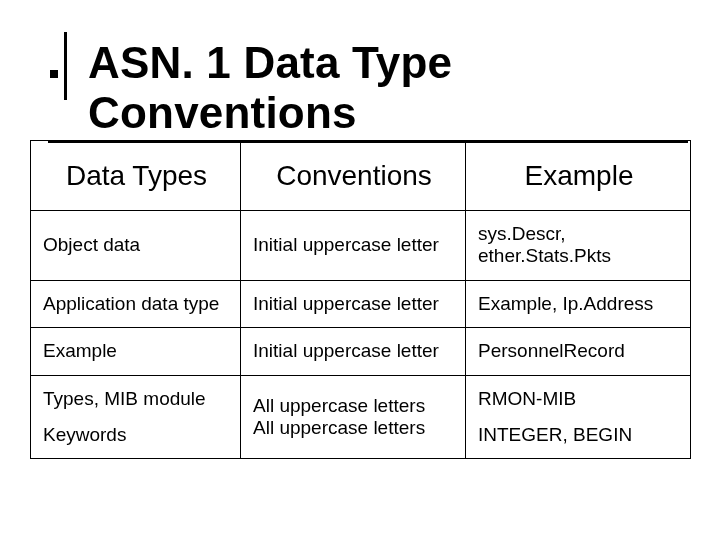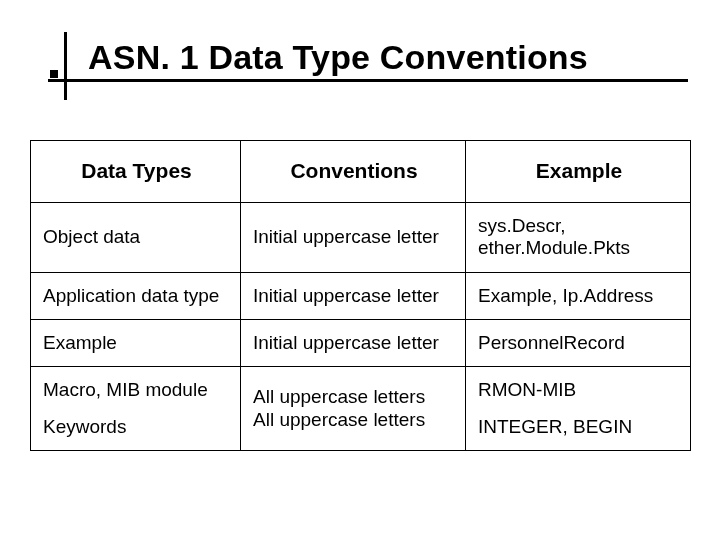--- a/index.html
+++ b/index.html
@@ -17,21 +17,21 @@
     height: 540px;
     box-sizing: border-box;
   }
   .title-wrap {
     position: absolute;
     top: 38px;
     left: 48px;
     right: 30px;
   }
   .title {
-    font-size: 34px;
+    font-size: 44px;
     font-weight: bold;
     margin: 0 0 2px 40px;
     letter-spacing: 0.2px;
   }
   .title-rule-h {
     border: 0;
     border-top: 3px solid #000;
     margin: 0;
     width: 640px;
   }
@@ -65,22 +65,22 @@
   table.conv col.c3 { width: 225px; }
   table.conv th, table.conv td {
     border: 1px solid #000;
     padding: 12px 10px 12px 12px;
     vertical-align: middle;
     text-align: left;
     font-size: 19px;
     line-height: 1.18;
   }
   table.conv th {
-    font-size: 21px;
-    font-weight: 700;
+    font-size: 28px;
+    font-weight: 400;
     text-align: center;
     padding-top: 18px;
     padding-bottom: 18px;
   }
   
   .stack span { display: block; }
 </style>
 </head>
 <body>
 
@@ -104,35 +104,35 @@
       <tr>
         <th>Data Types</th>
         <th>Conventions</th>
         <th>Example</th>
       </tr>
     </thead>
     <tbody>
       <tr>
         <td>Object data</td>
         <td>Initial uppercase letter</td>
-        <td>sys.Descr, ether.Module.Pkts</td>
+        <td>sys.Descr, ether.Stats.Pkts</td>
       </tr>
       <tr>
         <td>Application data type</td>
         <td>Initial uppercase letter</td>
         <td>Example, Ip.Address</td>
       </tr>
       <tr>
         <td>Example</td>
         <td>Initial uppercase letter</td>
         <td>PersonnelRecord</td>
       </tr>
       <tr>
         <td rowspan="2" class="stack">
-          <span>Macro, MIB module</span>
+          <span>Types, MIB module</span>
           <span style="height:14px;display:block"></span>
           <span>Keywords</span>
         </td>
         <td rowspan="2" class="stack">
           <span>All uppercase letters</span>
           <span>All uppercase letters</span>
         </td>
         <td rowspan="2" class="stack">
           <span>RMON-MIB</span>
           <span style="height:14px;display:block"></span>

